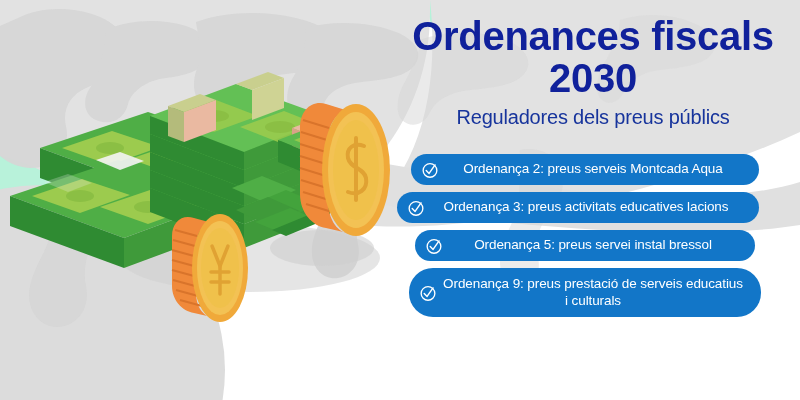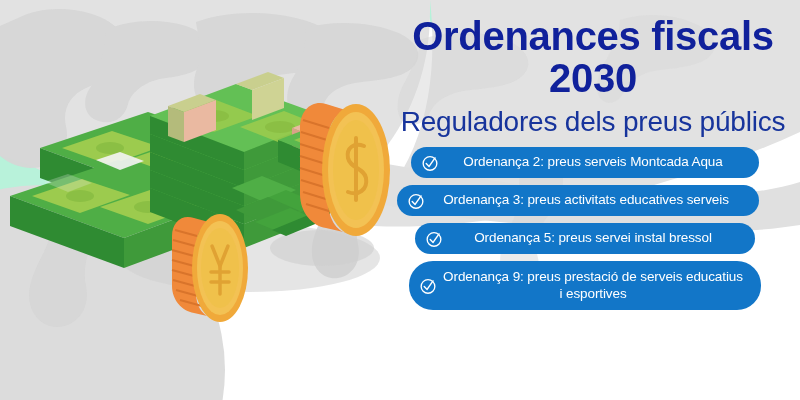--- a/index.html
+++ b/index.html
@@ -42,24 +42,24 @@
     font-weight: bold;
     text-align: center;
     letter-spacing: -0.3px;
     margin: 0;
     width: 400px;
   }
   .title .line2 { display: block; }
 
   .subtitle {
     color: #17349c;
-    font-size: 28px;
+    font-size: 20px;
     font-weight: normal;
     text-align: center;
-    margin: 7px 0 0 0;
+    margin: 7px 0 16px 0;
     letter-spacing: -0.2px;
     width: 400px;
   }
 
   .pill-list {
     list-style: none;
     margin: 9px 16px 0 0;
     padding: 0;
     width: 414px;
     display: flex;
@@ -311,39 +311,39 @@
         <span class="pill-text">Ordenança 2: preus serveis Montcada Aqua</span>
       </li>
 
       <li class="pill w2">
         <span class="check-icon">
           <svg viewBox="0 0 20 20" xmlns="http://www.w3.org/2000/svg">
             <circle cx="10" cy="10.5" r="7.6" fill="none" stroke="#ffffff" stroke-width="1.5"></circle>
             <path d="M5.8 10.6 L9 13.8 L15.6 4.4" fill="none" stroke="#ffffff" stroke-width="1.6" stroke-linecap="round" stroke-linejoin="round"></path>
           </svg>
         </span>
-        <span class="pill-text">Ordenança 3: preus activitats educatives serveis</span>
+        <span class="pill-text">Ordenança 3: preus activitats educatives lacions</span>
       </li>
 
       <li class="pill w3">
         <span class="check-icon">
           <svg viewBox="0 0 20 20" xmlns="http://www.w3.org/2000/svg">
             <circle cx="10" cy="10.5" r="7.6" fill="none" stroke="#ffffff" stroke-width="1.5"></circle>
             <path d="M5.8 10.6 L9 13.8 L15.6 4.4" fill="none" stroke="#ffffff" stroke-width="1.6" stroke-linecap="round" stroke-linejoin="round"></path>
           </svg>
         </span>
         <span class="pill-text">Ordenança 5: preus servei instal bressol</span>
       </li>
 
 
       <li class="pill w5">
         <span class="check-icon">
           <svg viewBox="0 0 20 20" xmlns="http://www.w3.org/2000/svg">
             <circle cx="10" cy="10.5" r="7.6" fill="none" stroke="#ffffff" stroke-width="1.5"></circle>
             <path d="M5.8 10.6 L9 13.8 L15.6 4.4" fill="none" stroke="#ffffff" stroke-width="1.6" stroke-linecap="round" stroke-linejoin="round"></path>
           </svg>
         </span>
-        <span class="pill-text">Ordenança 9: preus prestació de serveis educatius i esportives</span>
+        <span class="pill-text">Ordenança 9: preus prestació de serveis educatius i culturals</span>
       </li>
 
     </ul>
   </div>
 </div>
 
 </body></html>

